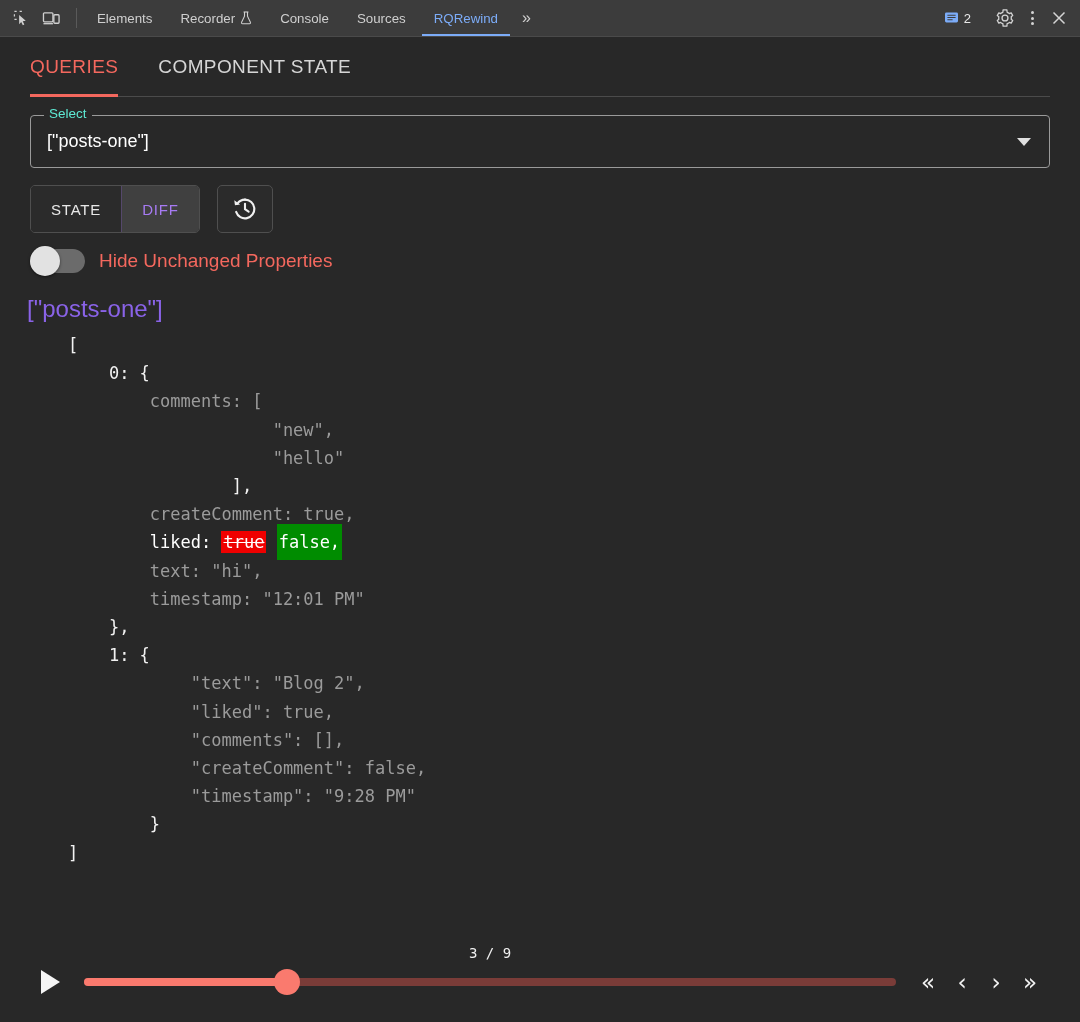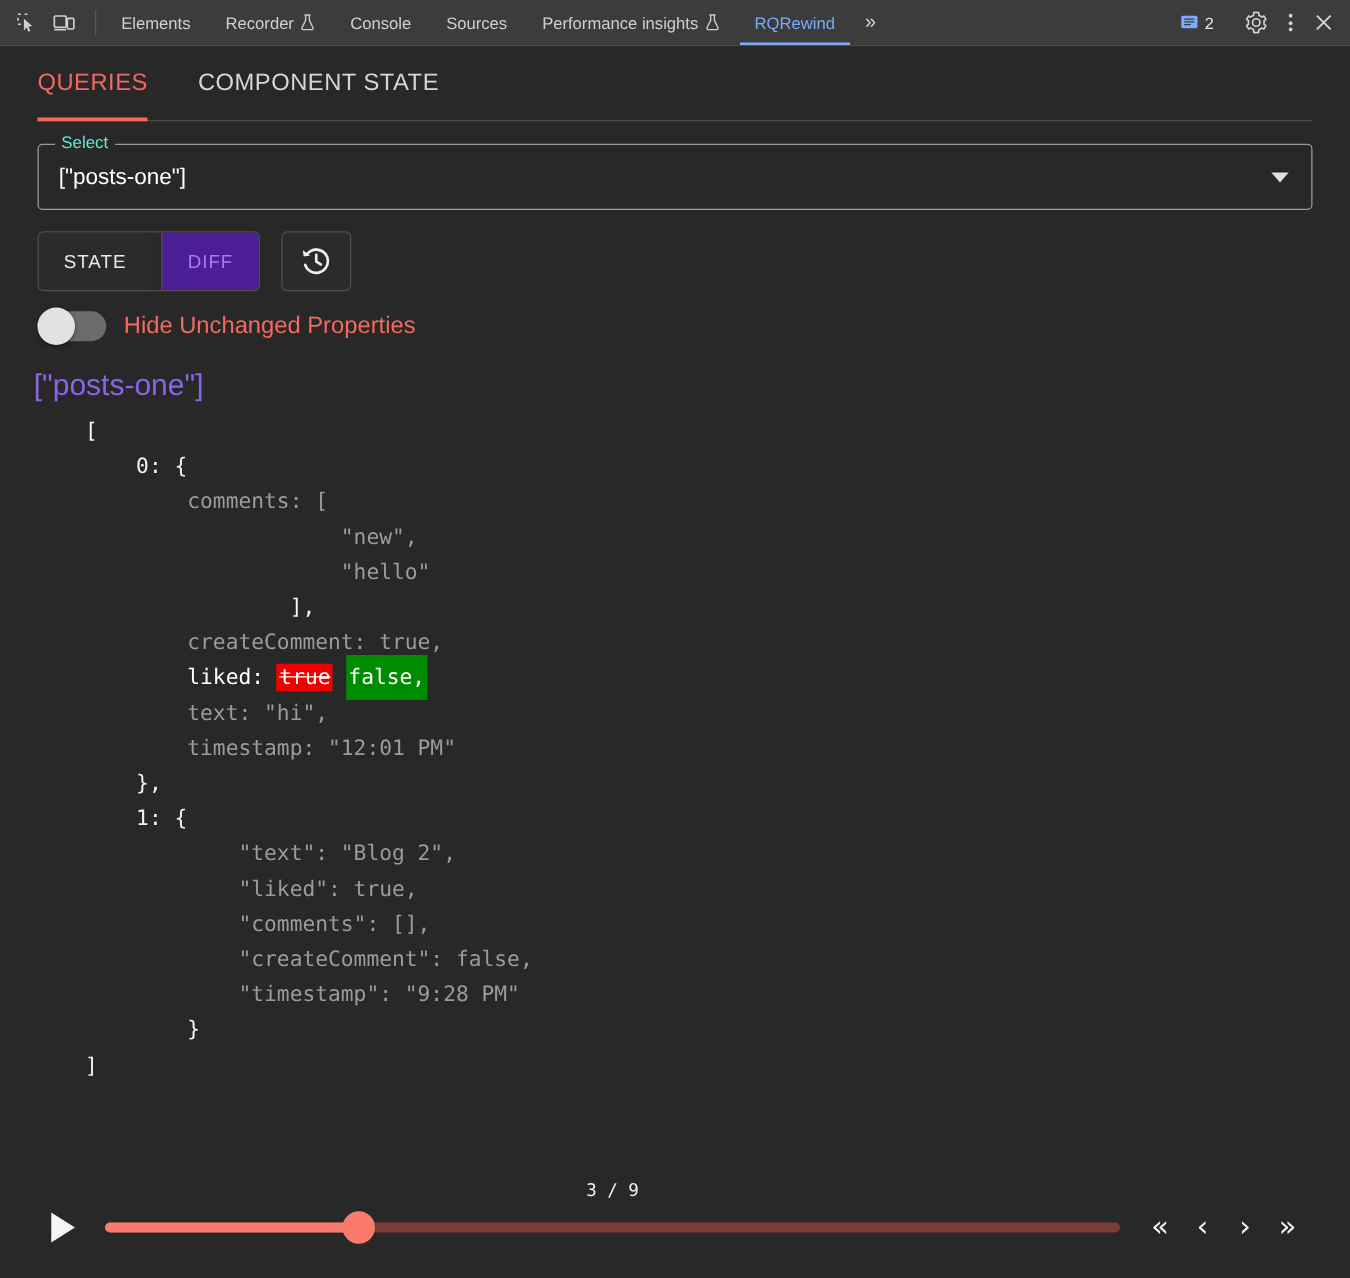--- a/index.html
+++ b/index.html
@@ -177,24 +177,23 @@
   }
   .seg-btn {
     padding: 0 20px;
     display: flex; align-items: center; justify-content: center;
     font-size: 15px;
     letter-spacing: 0.8px;
     color: #e8e8e8;
     background: #2b2b2b;
   }
   .seg-btn.sel {
-    background: #4c1d95;
+    background: #404040;
     color: #a77bf3;
     border-left: 1px solid #55486b;
-    margin-left: 8px;
   }
   .icon-btn {
     width: 56px; height: 48px;
     border: 1px solid #4f4f4f;
     border-radius: 5px;
     background: #2b2b2b;
     display: flex; align-items: center; justify-content: center;
   }
 
   
@@ -362,27 +361,20 @@
         <path d="M4.5 1v4.2L1.6 11.2a1 1 0 0 0 .9 1.5h7a1 1 0 0 0 .9-1.5L7.5 5.2V1" stroke="#cfcfcf" stroke-width="1.1" fill="none"></path>
         <path d="M3.6 1h4.8" stroke="#cfcfcf" stroke-width="1.1"></path>
       </svg>
     </div>
     <div class="dt-tab">
       <span>Console</span>
     </div>
     <div class="dt-tab">
       <span>Sources</span>
     </div>
-    <div class="dt-tab">
-      <span>Performance insights</span>
-      <svg width="12" height="14" viewBox="0 0 12 14">
-        <path d="M4.5 1v4.2L1.6 11.2a1 1 0 0 0 .9 1.5h7a1 1 0 0 0 .9-1.5L7.5 5.2V1" stroke="#cfcfcf" stroke-width="1.1" fill="none"></path>
-        <path d="M3.6 1h4.8" stroke="#cfcfcf" stroke-width="1.1"></path>
-      </svg>
-    </div>
     <div class="dt-tab active">
       <span>RQRewind</span>
     </div>
     <div class="dt-more">
       <span>»</span>
     </div>
   </div>
 
   <div class="dt-right">
     <div class="dt-msg">

